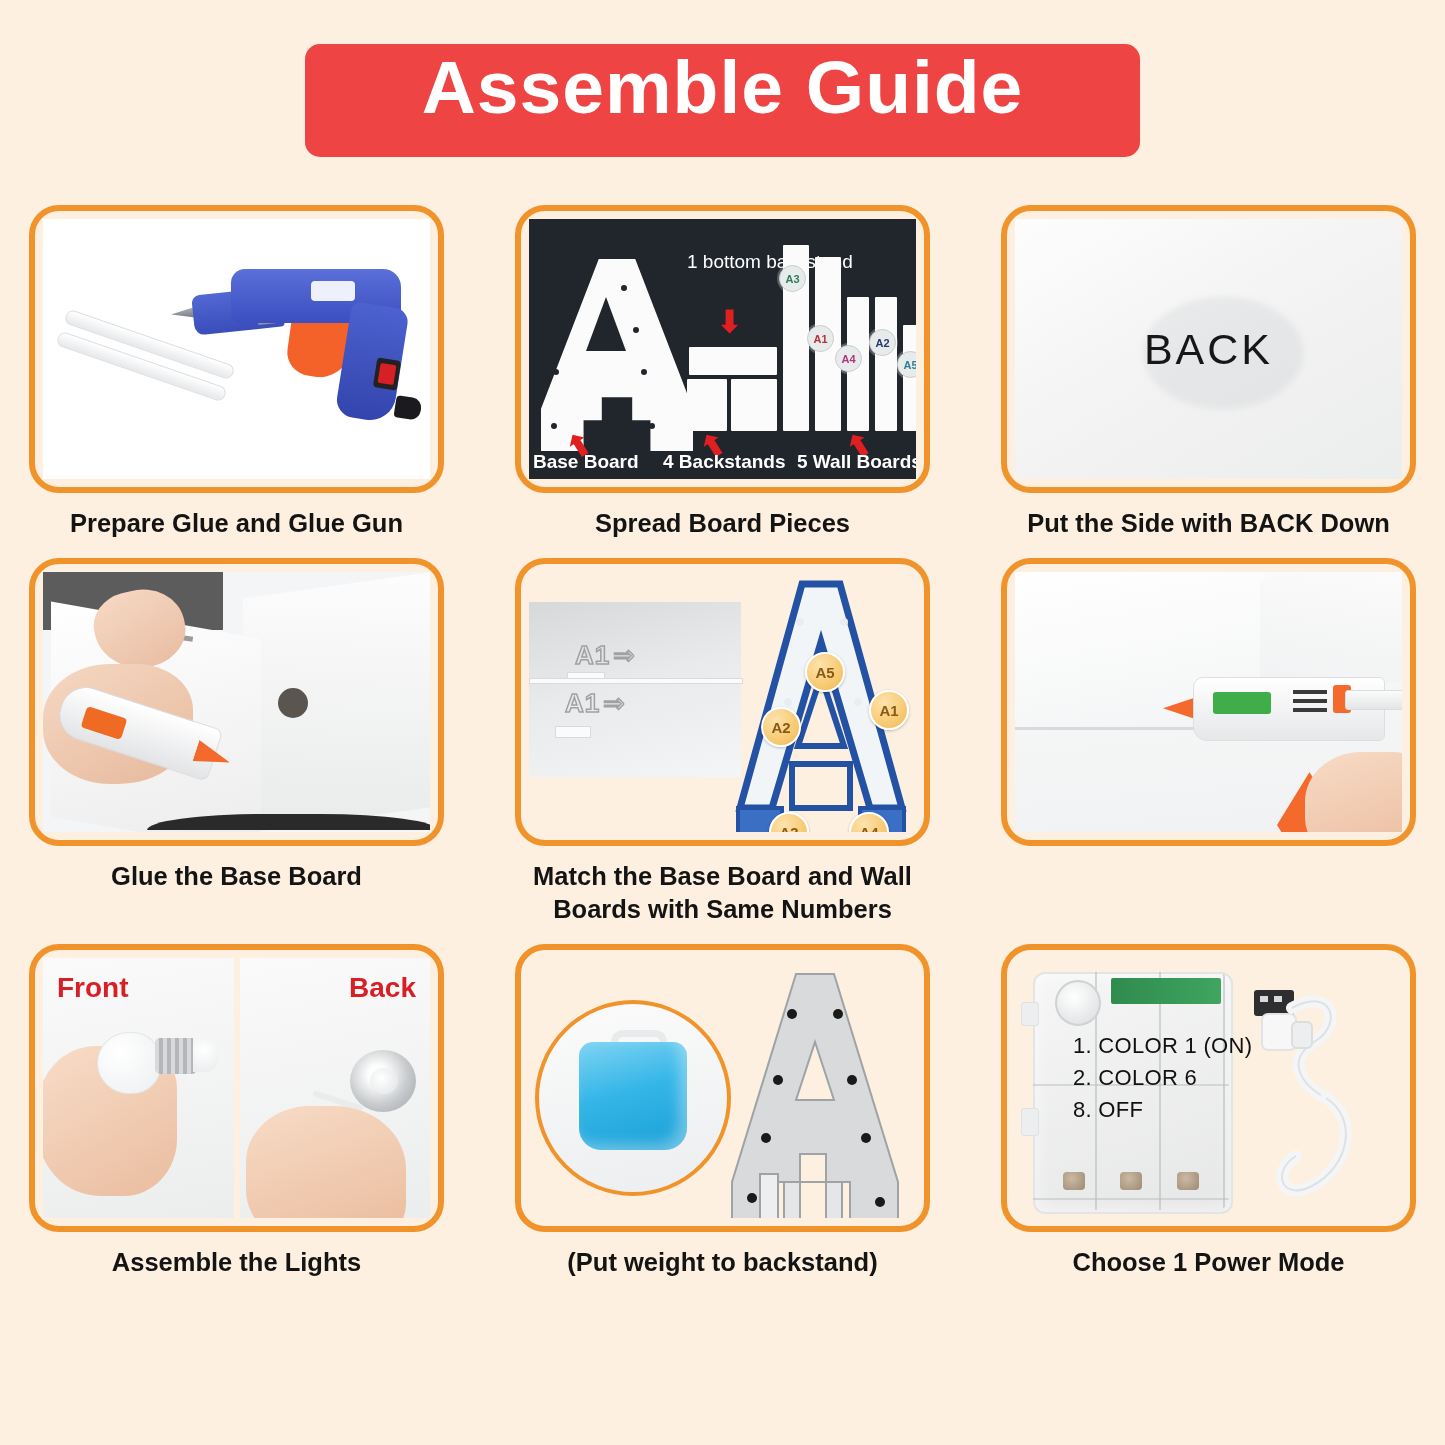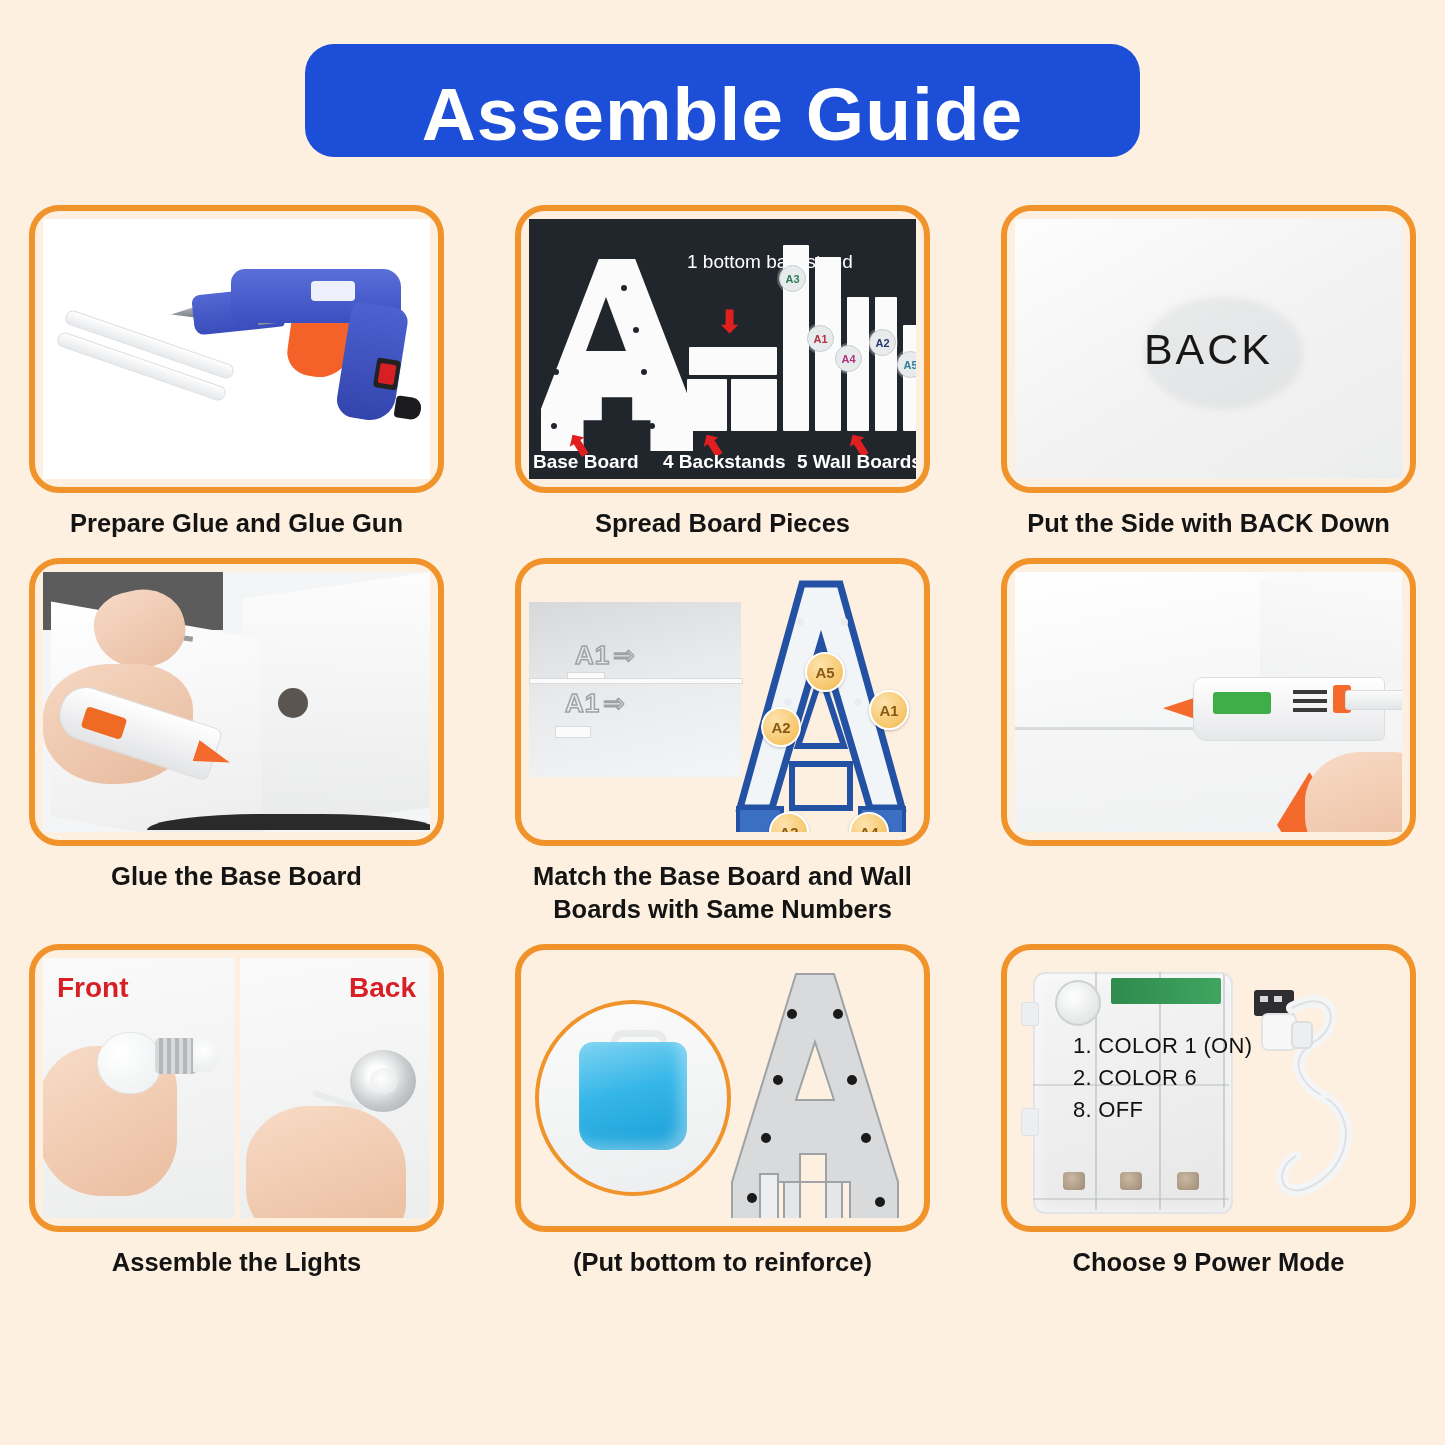--- a/index.html
+++ b/index.html
@@ -15,24 +15,24 @@
     position: relative;
   }
 
   
   .title-banner {
     position: absolute;
     left: 305px;
     top: 44px;
     width: 835px;
     height: 113px;
-    background: #1d4ed8;
-    border-radius: 29px;
+    background: #ef4444;
+    border-radius: 15px;
     display: flex;
-    align-items: flex-end;
+    align-items: flex-start;
     justify-content: center;
   }
   .title-text {
     color: #ffffff;
     font-size: 75px;
     font-weight: bold;
     letter-spacing: 1px;
     font-family: "Liberation Sans", sans-serif;
   }
 
@@ -807,21 +807,21 @@
             <circle cx="56" cy="112" r="5" fill="#1a1a1a"></circle>
             <circle cx="130" cy="112" r="5" fill="#1a1a1a"></circle>
             <circle cx="44" cy="170" r="5" fill="#1a1a1a"></circle>
             <circle cx="144" cy="170" r="5" fill="#1a1a1a"></circle>
             <circle cx="30" cy="230" r="5" fill="#1a1a1a"></circle>
             <circle cx="158" cy="234" r="5" fill="#1a1a1a"></circle>
           </svg>
         </div>
       </div>
       <div class="caption">
-        <div>(Put bottom to reinforce)</div>
+        <div>(Put weight to backstand)</div>
       </div>
     </div>
 
     <div class="cell">
       <div class="frame">
         <div class="photo p-power">
           <div class="batt-box"></div>
           <div class="batt-grid"></div>
           <div class="batt-knob"></div>
           <div class="batt-pcb"></div>
@@ -844,16 +844,16 @@
             <rect x="34" y="16" width="8" height="6" fill="#d8d9da"></rect>
             <rect x="22" y="34" width="34" height="36" rx="6" fill="#f7f7f8" stroke="#e2e3e4" stroke-width="2"></rect>
             <path d="M52 28 C 92 6, 104 44, 74 62 C 46 80, 60 104, 86 118" fill="none" stroke="#f4f5f6" stroke-width="12" stroke-linecap="round"></path>
             <path d="M52 28 C 92 6, 104 44, 74 62 C 46 80, 60 104, 86 118" fill="none" stroke="#dfe1e2" stroke-width="2"></path>
             <path d="M86 118 C 118 138, 110 186, 72 206 C 40 222, 32 190, 56 176" fill="none" stroke="#f4f5f6" stroke-width="12" stroke-linecap="round"></path>
             <path d="M86 118 C 118 138, 110 186, 72 206 C 40 222, 32 190, 56 176" fill="none" stroke="#dfe1e2" stroke-width="2"></path>
             <rect x="52" y="42" width="20" height="26" rx="5" fill="#eceeef" stroke="#dcdddf" stroke-width="2"></rect>
           </svg>
         </div>
       </div>
-      <div class="caption">Choose 9 Power Mode</div>
+      <div class="caption">Choose 1 Power Mode</div>
     </div>
   </div>
 </div>
 
 </body></html>

